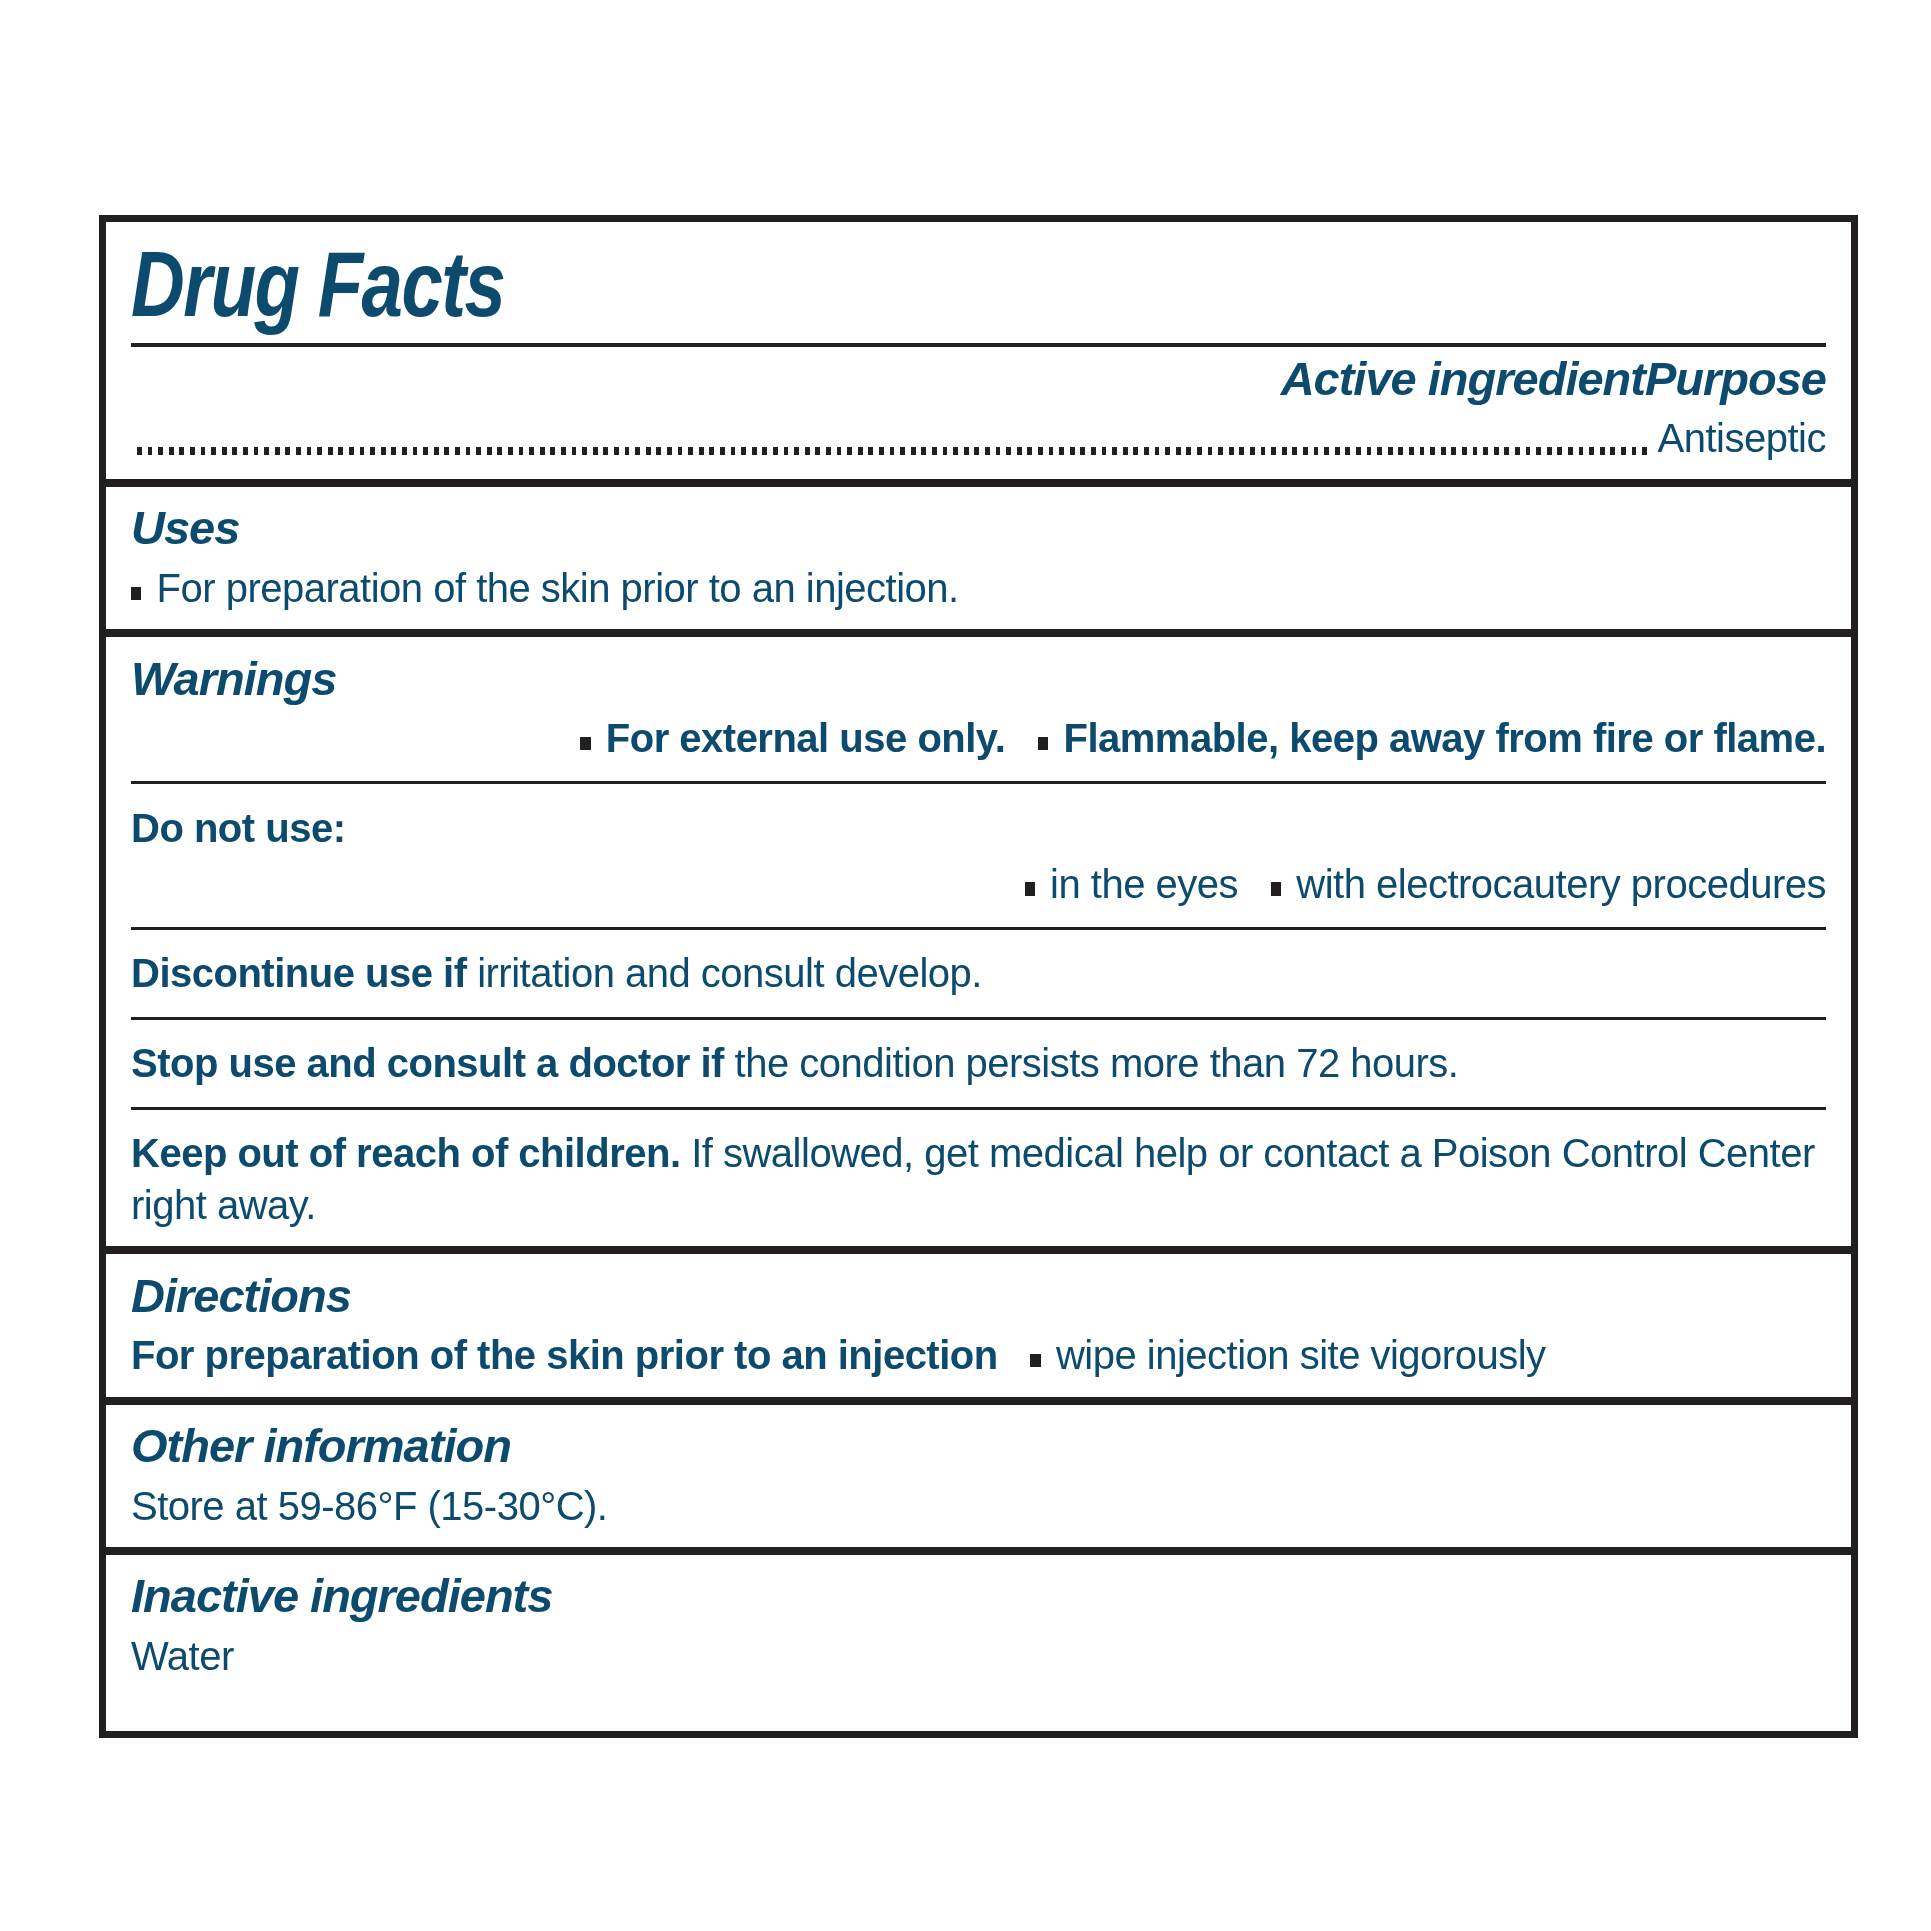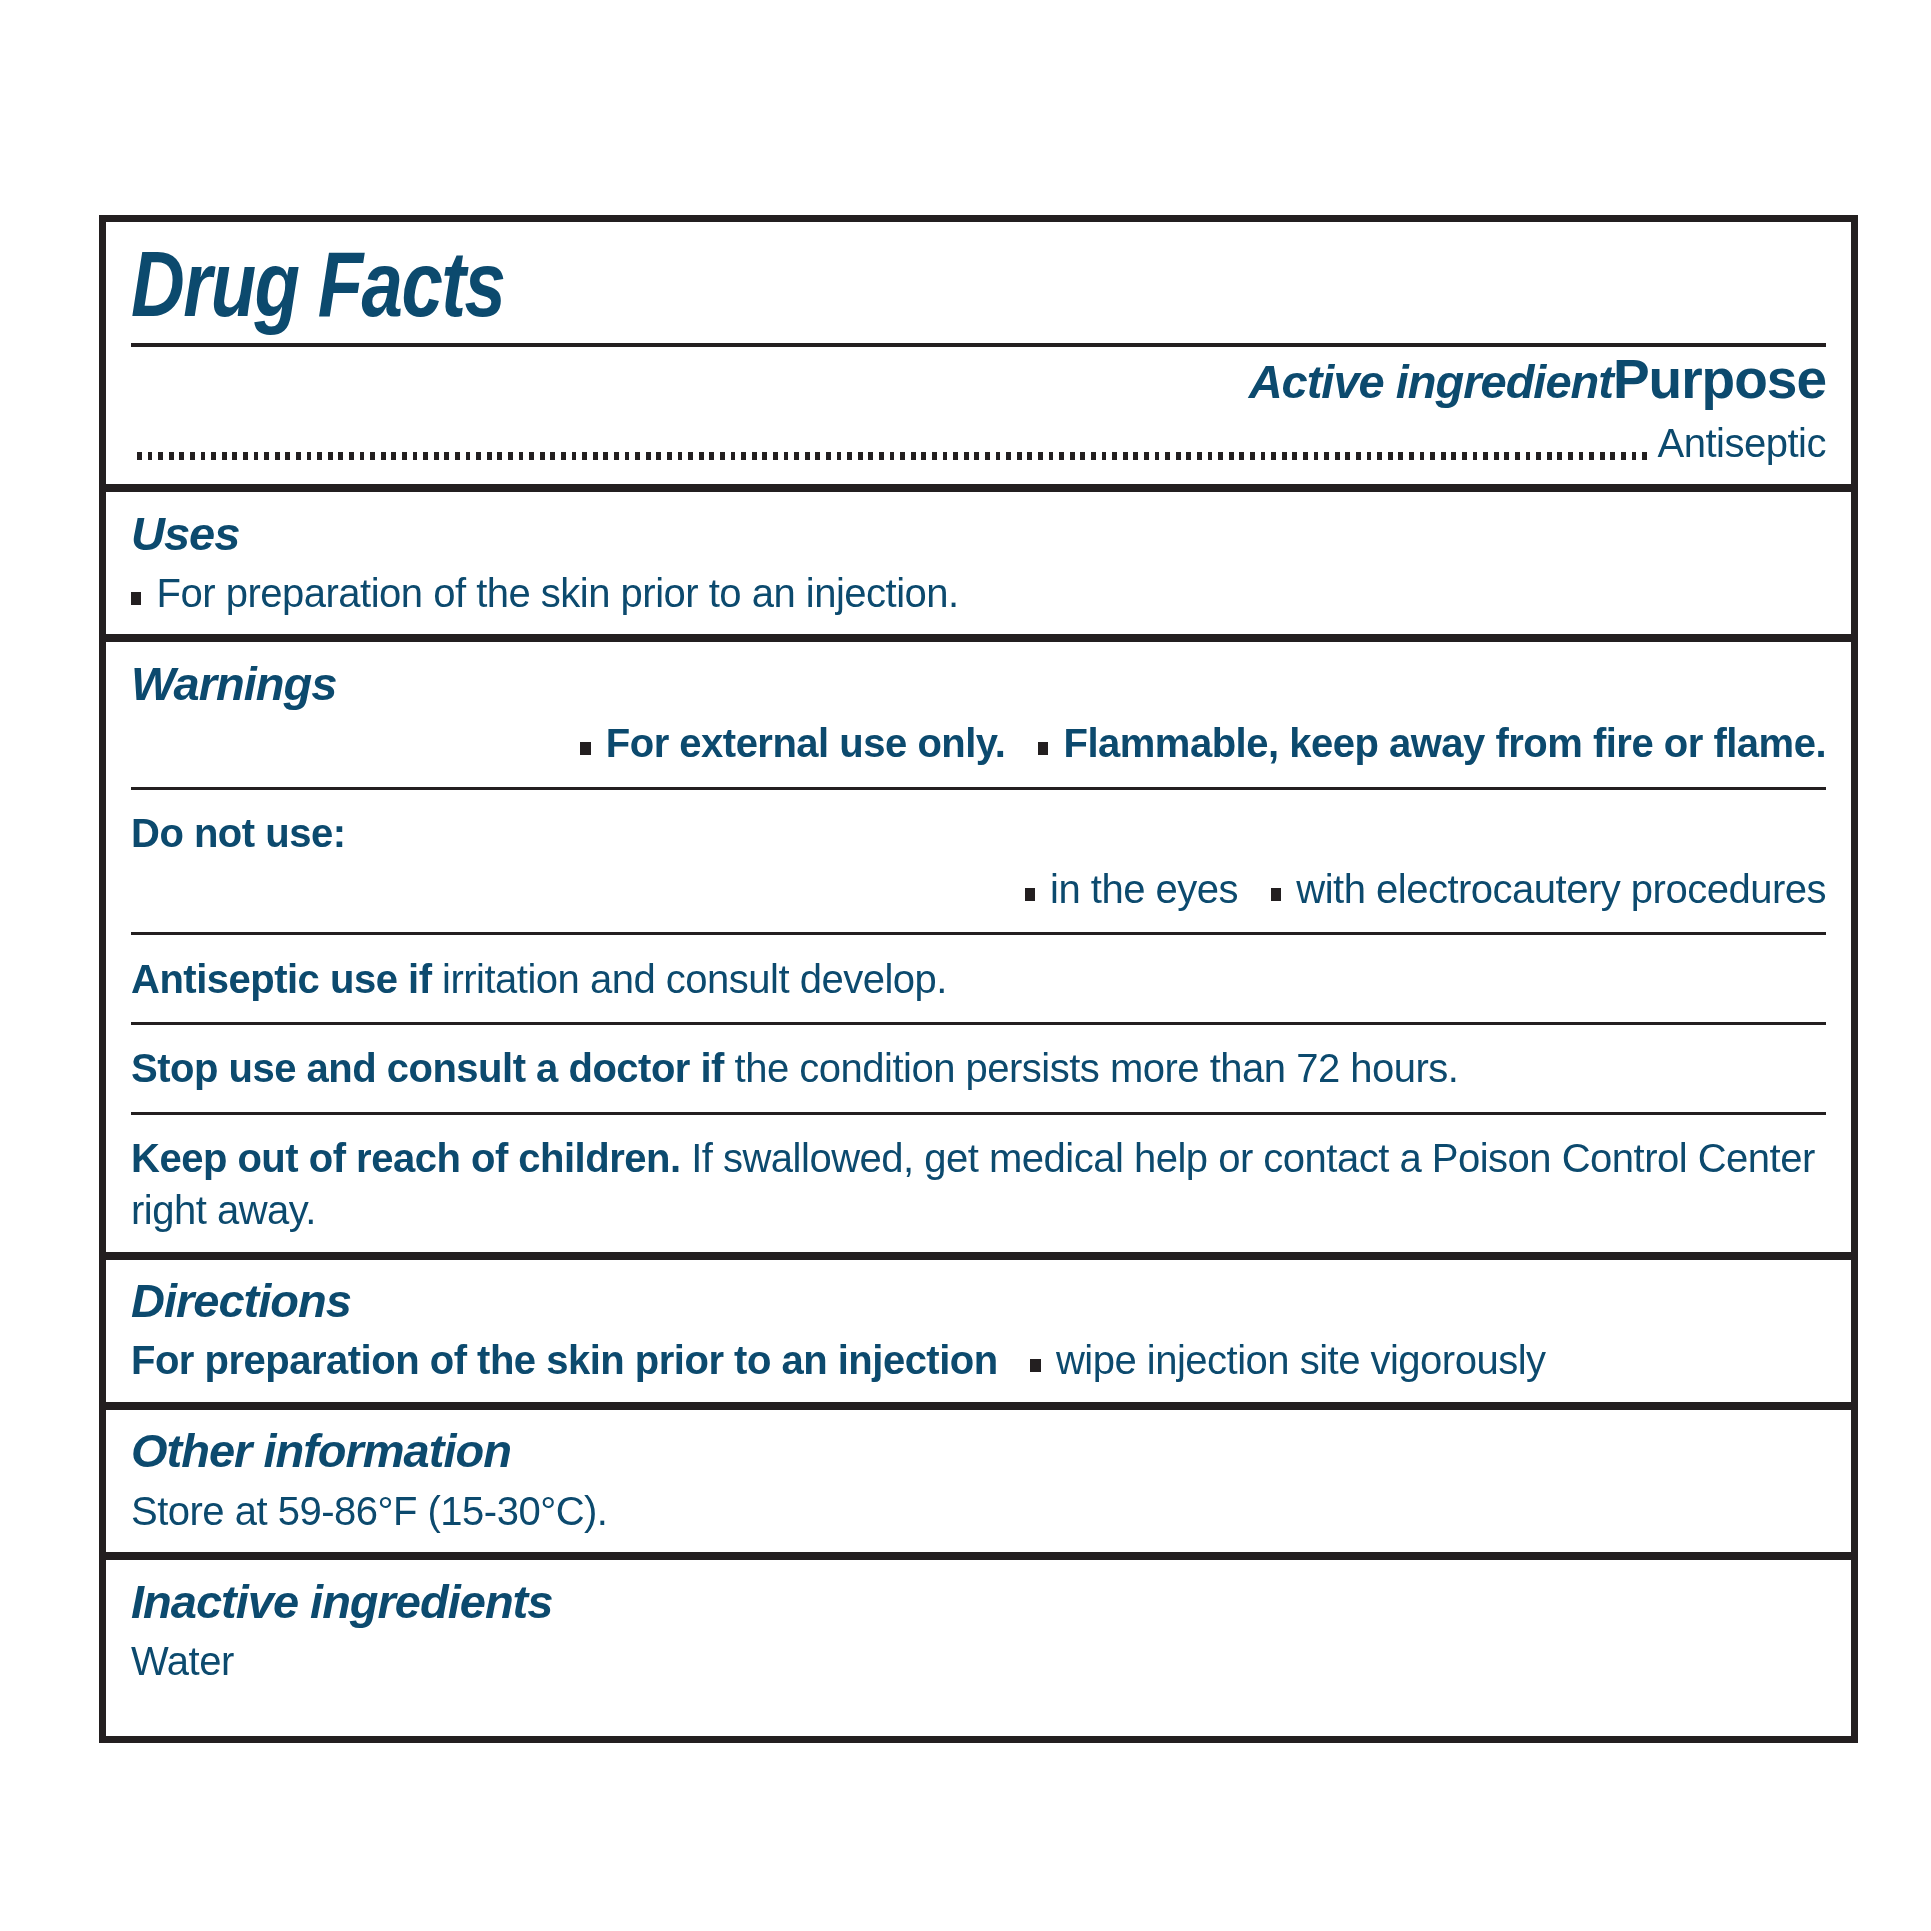--- a/index.html
+++ b/index.html
@@ -64,22 +64,23 @@
   .bold {
     font-weight: bold;
   }
   .hdr-row {
     display: flex;
     justify-content: flex-end;
     align-items: baseline;
   }
   .hdr-row h2 { margin-bottom: 0; }
   .purpose-head {
-    font-size: 55px;
+    font-size: 47px;
     font-weight: bold;
+    font-style: italic;
     letter-spacing: -1px;
   }
   .leader-row {
     display: flex;
     align-items: baseline;
     margin-top: 5.8px;
   }
   .leader {
     flex: 1 1 auto;
     height: 7.7px;
@@ -144,21 +145,21 @@
         <p class="body-text kw">Do not use:</p>
         <p class="body-text warn-line">
           <span class="bullet"></span><span>in the eyes</span>
           <span class="bullet gap-left"></span><span>with electrocautery procedures</span>
         </p>
       </div>
 
       <div class="thin-rule"></div>
 
       <p class="body-text">
-        <span class="kw">Antiseptic use if</span>
+        <span class="kw">Discontinue use if</span>
         <span>irritation and consult develop.</span>
       </p>
 
       <div class="thin-rule"></div>
 
       <p class="body-text">
         <span class="kw">Stop use and consult a doctor if</span>
         <span>the condition persists more than 72 hours.</span>
       </p>
 

